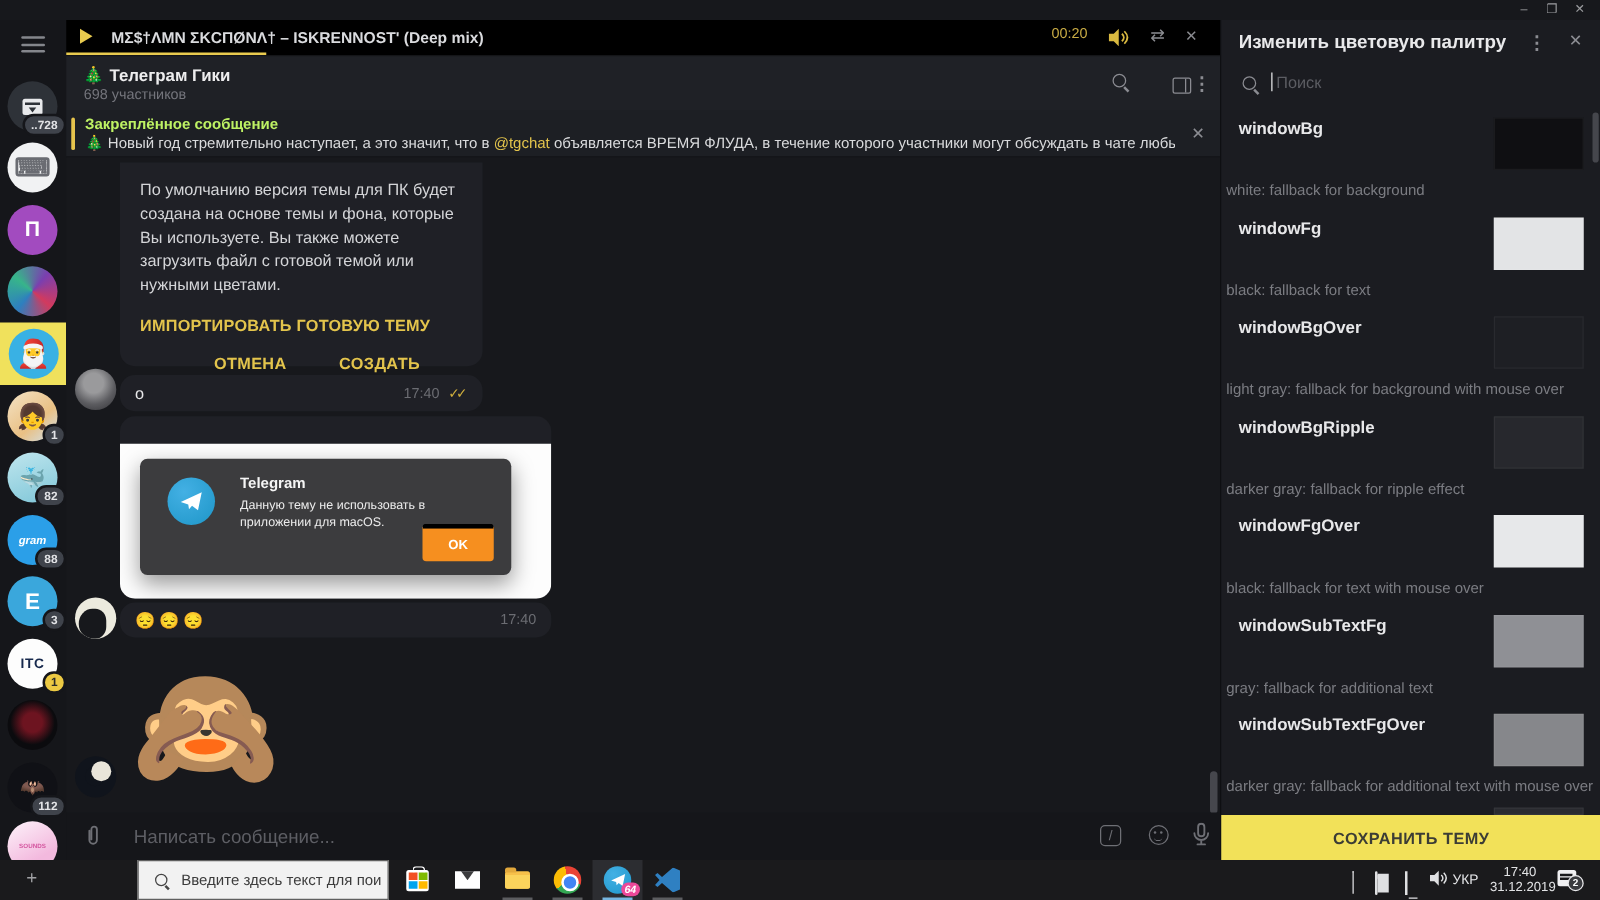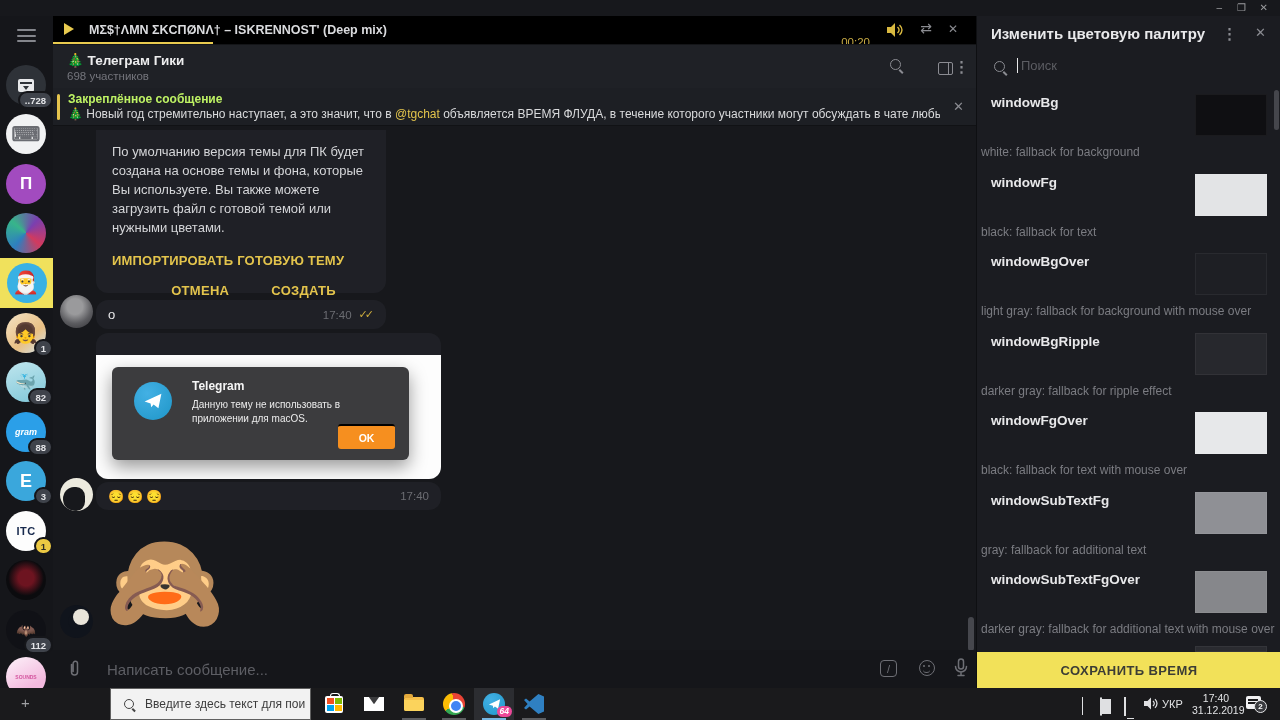--- a/index.html
+++ b/index.html
@@ -36,21 +36,21 @@
   .av-figure { background:radial-gradient(circle at 50% 45%, #6d1420 0 26%, #0b0b0e 60%); }
   .av-bat { background:#101116; font-size:16px; }
   .av-sounds { background:linear-gradient(150deg,#fdf3fa,#f3b9de 70%); color:#d4569f; font-size:5px; font-weight:bold; }
 
   
   .main { position:absolute; left:53px; top:16px; width:923px; height:672px; background:#17181c; }
 
   .player { position:absolute; left:0; top:0; width:923px; height:28px; background:#000000; }
   .play-tri { position:absolute; left:11px; top:7px; width:0; height:0; border-left:10px solid #e9cb4f; border-top:6.5px solid transparent; border-bottom:6.5px solid transparent; }
   .ptitle { position:absolute; left:36px; top:7px; font-size:12.5px; font-weight:bold; color:#dadbde; }
-  .ptime { position:absolute; right:106px; top:20px; font-size:11.5px; color:#c8ab44; }
+  .ptime { position:absolute; right:106px; top:5px; font-size:11.5px; color:#c8ab44; }
   .spk { position:absolute; right:72px; top:7px; }
   .rpt { position:absolute; right:44px; top:4px; color:#8a8b90; font-size:14px; }
   .pclose { position:absolute; right:18px; top:6px; color:#8a8b90; font-size:12px; }
   .pprog { position:absolute; left:0; bottom:0; width:160px; height:2px; background:#e9cb4f; }
 
   .chead { position:absolute; left:0; top:28px; width:923px; height:44px; background:#1f2126; border-top:1px solid rgba(0,0,0,.35); }
   .ctitle { position:absolute; left:14px; top:7px; font-size:13.5px; font-weight:bold; color:#ededee; }
   .csub { position:absolute; left:14px; top:25px; font-size:11.5px; color:#74757c; }
   .hicon { position:absolute; top:13px; color:#8b8c92; }
   .icon-search { display:inline-block; width:15px; height:15px; position:relative; }
@@ -86,21 +86,21 @@
   .mtext { font-size:13px; color:#e8e8ea; }
   .mtime { font-size:11.5px; color:#6b6c72; margin-left:auto; }
   .ticks { font-size:11px; color:#cfae3d; letter-spacing:-3px; margin-left:7px; padding-right:3px; }
 
   .photo-name { height:22px; padding:5px 12px 0; font-size:12.5px; font-weight:bold; color:#57b87f; }
   .photo { position:absolute; left:0; top:22px; right:0; bottom:0; background:#fdfdfd; }
   .alert { position:absolute; left:16px; top:12px; width:297px; height:93px; background:#3c3c3e; border-radius:6px; box-shadow:0 7px 18px rgba(0,0,0,.4); }
   .alogo { position:absolute; left:22px; top:15px; width:38px; height:38px; border-radius:50%; background:radial-gradient(circle at 35% 30%, #43b0e4, #1e96c8); display:flex; align-items:center; justify-content:center; }
   .atitle { position:absolute; left:80px; top:12px; font-size:12px; font-weight:bold; color:#f5f5f5; }
   .abody { position:absolute; left:80px; top:31px; width:205px; font-size:10px; line-height:14px; color:#ececec; }
-  .aok { position:absolute; right:14px; bottom:11px; width:57px; height:25px; background:#f68f1f; border-top:2px solid #000000; border-radius:3px; color:#fff; font-size:10.5px; font-weight:bold; display:flex; align-items:center; justify-content:center; }
+  .aok { position:absolute; right:14px; bottom:11px; width:57px; height:30px; background:#f68f1f; border-top:4px solid #000000; border-radius:3px; color:#fff; font-size:10.5px; font-weight:bold; display:flex; align-items:center; justify-content:center; }
 
   .emrow { letter-spacing:3px; font-size:13px; }
   .sticker { position:absolute; left:52px; top:406px; font-size:96px; line-height:100px; }
 
   .chat-scroll { position:absolute; left:915px; top:491px; width:6px; height:34px; border-radius:3px; background:#46474d; }
 
   .composer { position:absolute; left:0; top:634px; width:923px; height:38px; background:#15161a; }
   .cmp-input { position:absolute; left:54px; top:4px; width:620px; height:30px; background:transparent; border:none; outline:none; font-size:15px; color:#e8e8ea; font-family:"Liberation Sans",sans-serif; }
   .cmp-input::placeholder { color:#5d5e64; }
   .clip { position:absolute; left:14px; top:10px; }
@@ -372,21 +372,21 @@
       </div>
       <div class="prow" style="top:477px">
         <span class="pname">windowSubTextFgOver</span>
         <div class="pswatch" style="background-color: rgb(134, 135, 139);"></div>
         <span class="pdesc">darker gray: fallback for additional text with mouse over</span>
       </div>
       <div class="pswatch" style="position: absolute; top: 558px; right: 14px; height: 6px; background-color: rgb(42, 43, 48);"></div>
     </div>
 
     <div class="panel-scroll"></div>
-    <div class="savebtn" style="background-color: rgb(242, 225, 89);">СОХРАНИТЬ ВРЕМЯ</div>
+    <div class="savebtn" style="background-color: rgb(242, 225, 89);">СОХРАНИТЬ ТЕМУ</div>
   </div>
 
   <div class="taskbar">
     <span class="tb-plus">+</span>
 
     <div class="tb-search">
       <span class="tb-search-icon"></span>
       <input readonly="" placeholder="Введите здесь текст для поиска" style="">
     </div>
 

